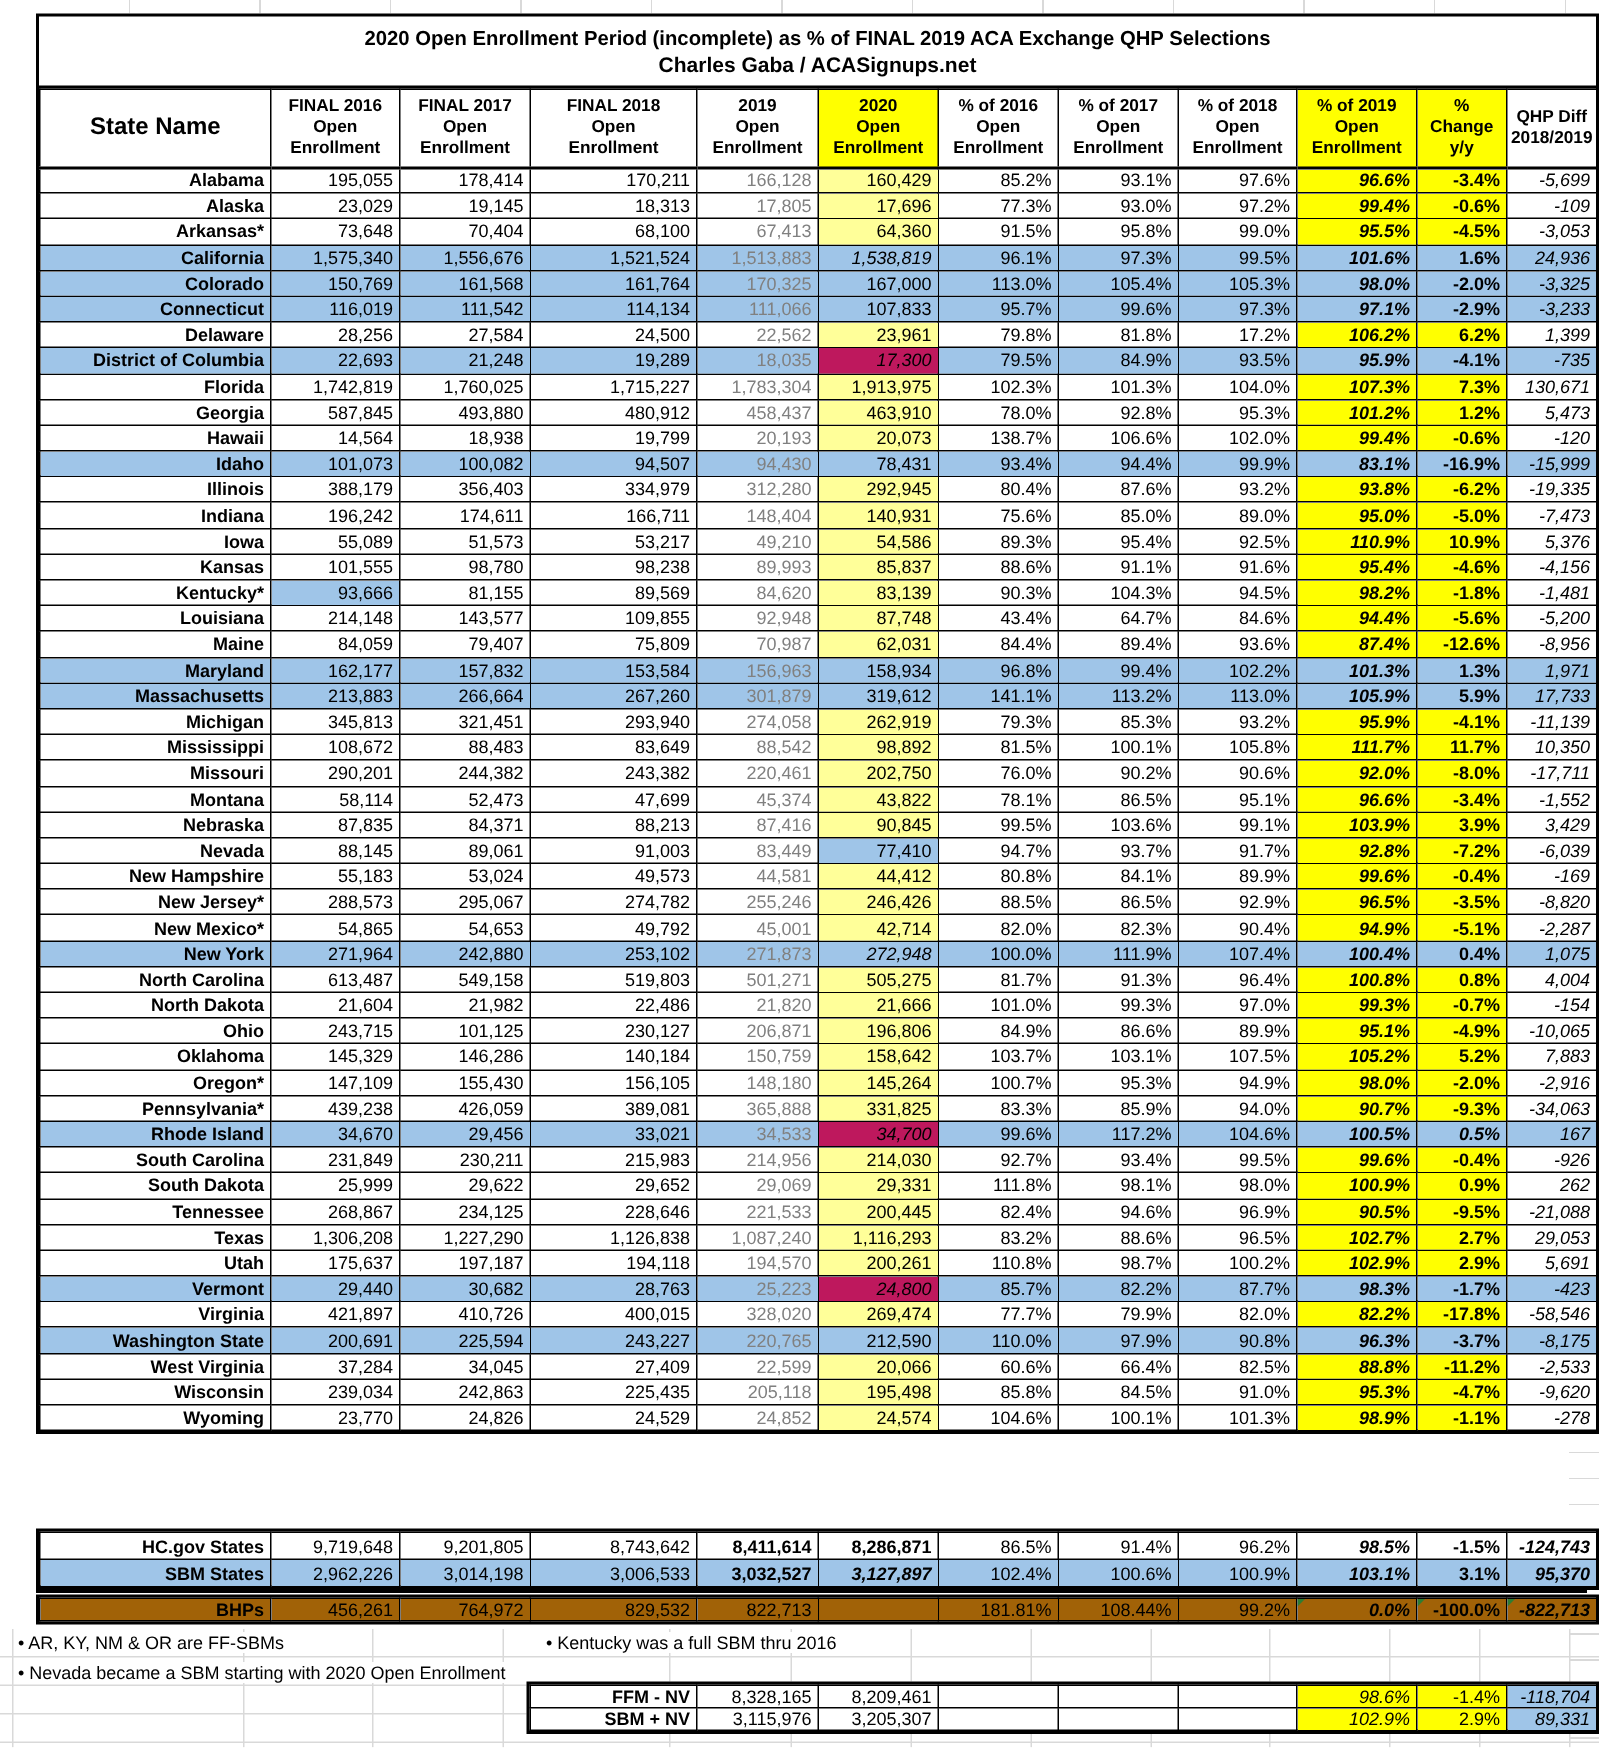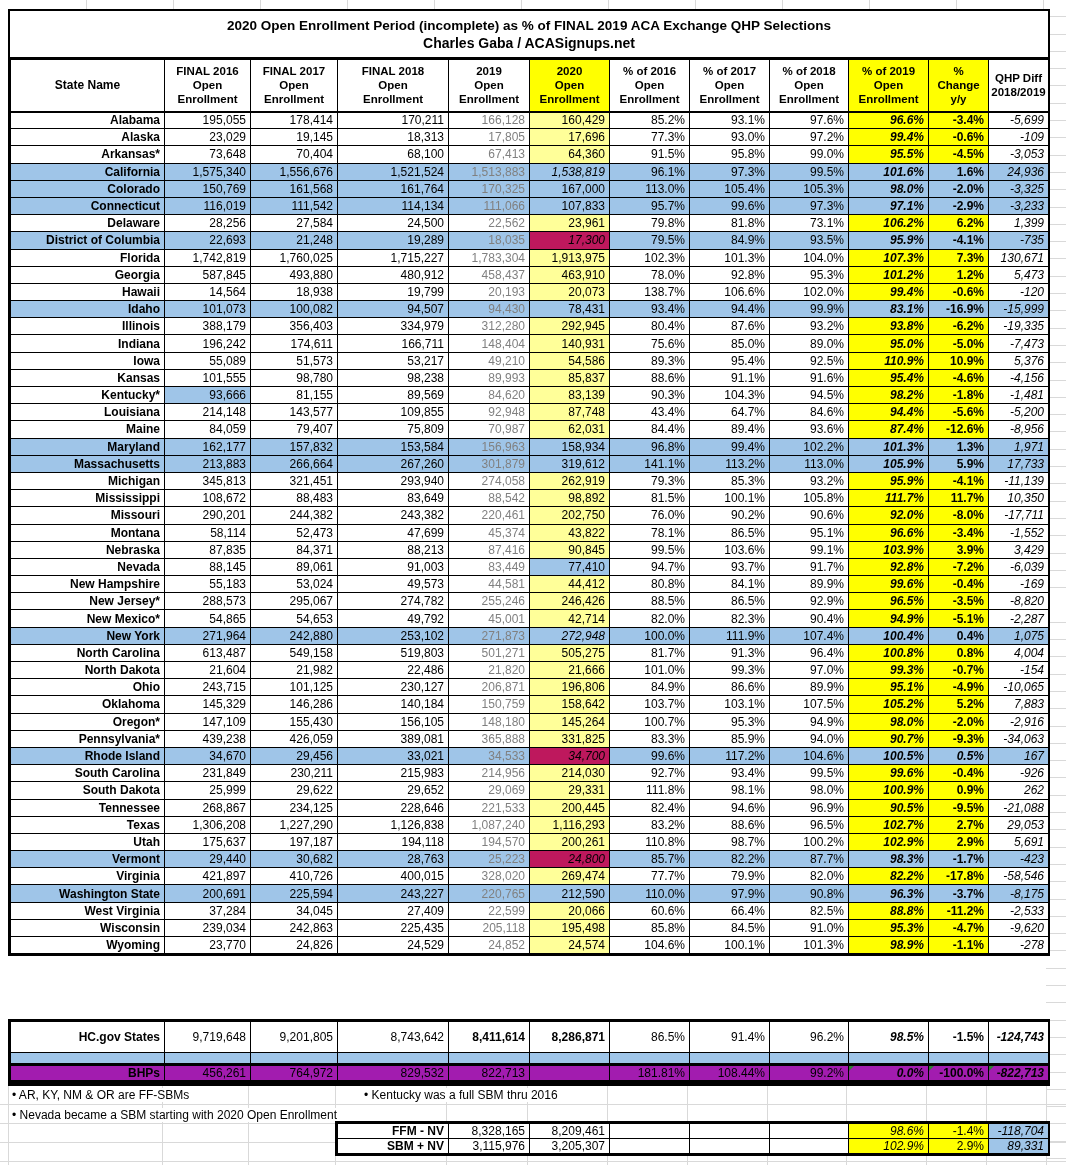--- a/index.html
+++ b/index.html
@@ -6,21 +6,21 @@
   #sheet{position:relative;width:1066px;height:1165px;background:#fff;overflow:hidden;
          font-family:"Liberation Sans",sans-serif;color:#000;}
   
   .gridstrip-top{position:absolute;left:0;top:0;width:1066px;height:9px;
      background:repeating-linear-gradient(to right,transparent 0 86px,#d9d9d9 86px 87px);}
   .gridstrip-right{position:absolute;left:1046px;top:0;width:20px;height:1165px;
      background:repeating-linear-gradient(to bottom,transparent 0 16.3px,#d9d9d9 16.3px 17.3px);}
   .vline{position:absolute;top:1086px;height:79px;width:1px;background:#d9d9d9;}
   .hline{position:absolute;left:0;width:1066px;height:1px;background:#d9d9d9;}
 
-  .block{position:absolute;border:2px solid #000;background:#fff;box-sizing:border-box;}
+  .block{position:absolute;border:2px solid #000;background:#fff;box-sizing:border-box;margin-left:16px;}
   table{border-collapse:collapse;table-layout:fixed;width:1038px;}
   td,th{border:1px solid #000;padding:0 4px 0 2px;overflow:hidden;white-space:nowrap;
         font-size:12px;height:17.2px;box-sizing:border-box;}
   th{white-space:pre-line;text-align:center;font-weight:bold;font-size:11.5px;
      height:52px;vertical-align:middle;line-height:1.25;padding:0 1px;border-bottom:2px solid #000;}
   td{text-align:right;position:relative;}
   .lblcell{font-weight:bold;}
   #titlebox{height:46px;border-bottom:2px solid #000;display:flex;flex-direction:column;
             justify-content:center;text-align:center;}
   #title-line1{font-size:13.5px;font-weight:bold;}
@@ -42,24 +42,24 @@
   .hy{background:#FFFF00;}
 
   
   .national td{background:#FFFF00;font-weight:bold;}
   .national .c20,.national .diff{font-style:italic;}
   .hcgov .c19,.hcgov .c20{font-weight:bold;color:#000;}
   .hcgov .diff{font-weight:bold;}
   .sbmrow td{background:#9FC5E8;}
   .sbmrow .c19,.sbmrow .c20,.sbmrow .diff{font-weight:bold;}
   .sbmrow .c20{font-style:italic;}
-  .bhps td{background:#a21caf;}
+  .bhps td{background:#a16207;}
   .bhps .p19,.bhps .chg,.bhps .diff{font-weight:bold;}
   .bhps .diff{font-style:italic;}
-  .sr td{height:31px;}
+  .sr td{height:18px;}
   #national-block td{height:17px;}
   #bhps-block td{height:15px;}
 
   
   .g::before{content:"";position:absolute;left:0;top:0;width:0;height:0;
      border-top:5px solid #2E7D32;border-right:5px solid transparent;}
 
   
   #bottom-block table{width:711px;}
   #bottom-block td{height:14.5px;}
@@ -108,21 +108,21 @@
           <col style="width: 80px;">
           <col style="width: 80px;">
           <col style="width: 80px;">
           <col style="width: 79px;">
           <col style="width: 80px;">
           <col style="width: 60px;">
           <col style="width: 60px;">
         </colgroup>
       <thead>
           <tr id="thead-row">
-            <th style="font-size: 12px; text-align: center;">State Name</th>
+            <th style="font-size: 16px; text-align: center;">State Name</th>
             <th>FINAL 2016
 Open
 Enrollment</th>
             <th>FINAL 2017
 Open
 Enrollment</th>
             <th>FINAL 2018
 Open
 Enrollment</th>
             <th>2019
@@ -237,21 +237,21 @@
           </tr>
           <tr>
             <td class="lblcell">Delaware</td>
             <td class="c16">28,256</td>
             <td class="c17">27,584</td>
             <td class="c18">24,500</td>
             <td class="c19">22,562</td>
             <td class="c20 py">23,961</td>
             <td class="p16">79.8%</td>
             <td class="p17">81.8%</td>
-            <td class="p18">73.1%</td>
+            <td class="p18">17.2%</td>
             <td class="p19 by">106.2%</td>
             <td class="chg by">6.2%</td>
             <td class="diff">1,399</td>
           </tr>
           <tr>
             <td class="lblcell bl">District of Columbia</td>
             <td class="c16 bl">22,693</td>
             <td class="c17 bl">21,248</td>
             <td class="c18 bl">19,289</td>
             <td class="c19 bl">18,035</td>

